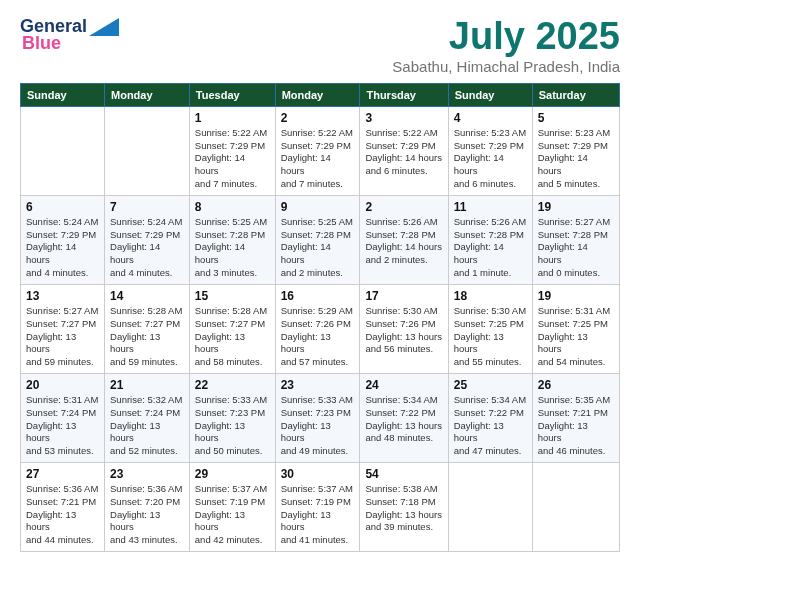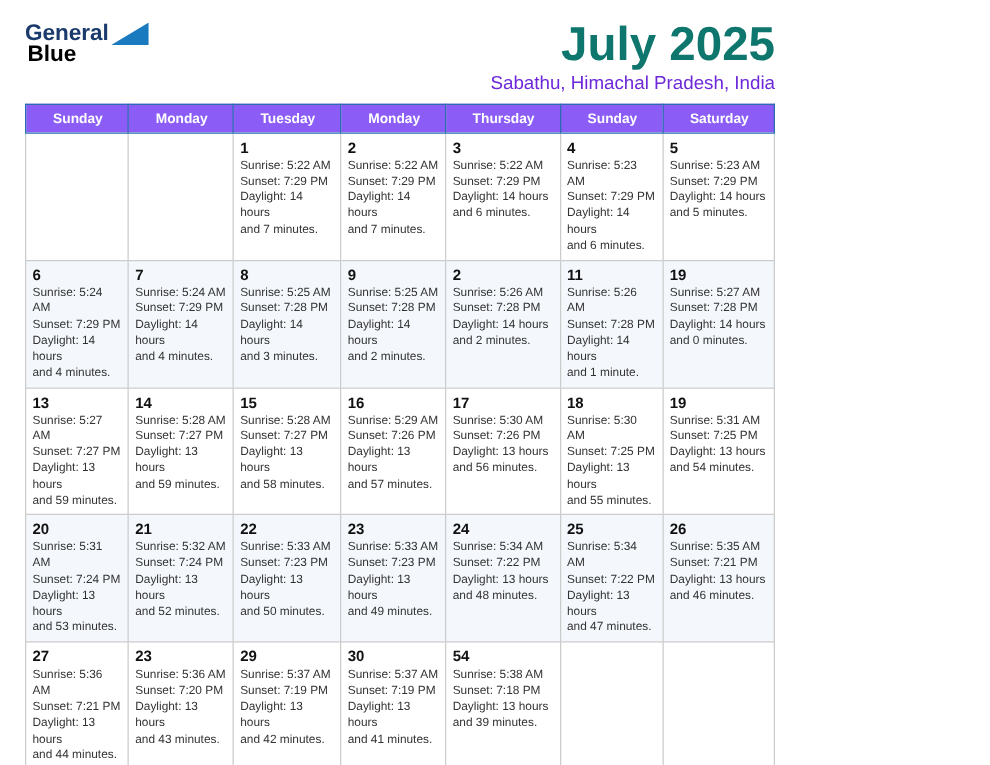--- a/index.html
+++ b/index.html
@@ -31,33 +31,33 @@
       text-align: right;
     }
     .month-title {
       font-size: 38px;
       font-weight: bold;
       color: #0f766e;
       line-height: 1.1;
     }
     .location-title {
       font-size: 15px;
-      color: #6d28d9;
+      color: #737373;
       font-weight: normal;
     }
     .calendar-table {
       width: 100%;
       border-collapse: collapse;
       font-size: 10px;
     }
     .calendar-table th {
-      background: #8b5cf6;
+      background: #14532d;
       color: #fff;
-      text-align: right;
-      padding: 5px 20px;
+      text-align: left;
+      padding: 5px 6px;
       font-size: 11px;
       font-weight: bold;
       border: 1px solid #2b6cb0;
     }
     .calendar-table td {
       border: 1px solid #ccc;
       vertical-align: top;
       padding: 4px 5px;
       width: 108px;
       height: 78px;
@@ -87,21 +87,21 @@
 
 <div class="page">
   <div class="header">
     <div class="logo">
       <div style="display:flex;align-items:center;gap:2px;">
         <span style="font-size:18px;font-weight:bold;color:#1a3a6b;">General</span>
         <svg width="30" height="18" viewBox="0 0 30 18">
           <polygon points="0,18 30,0 30,18" fill="#1a7abf"></polygon>
         </svg>
       </div>
-      <span style="font-size:18px;font-weight:bold;color:#000000;margin-top:-4px;margin-left:2px;">Blue</span>
+      <span style="font-size:18px;font-weight:bold;color:#ec4899;margin-top:-4px;margin-left:2px;">Blue</span>
     </div>
     <div class="title-block">
       <div class="month-title">July 2025</div>
       <div class="location-title">Sabathu, Himachal Pradesh, India</div>
     </div>
   </div>
 
   <table class="calendar-table">
     <thead>
       <tr id="weekday-header">

